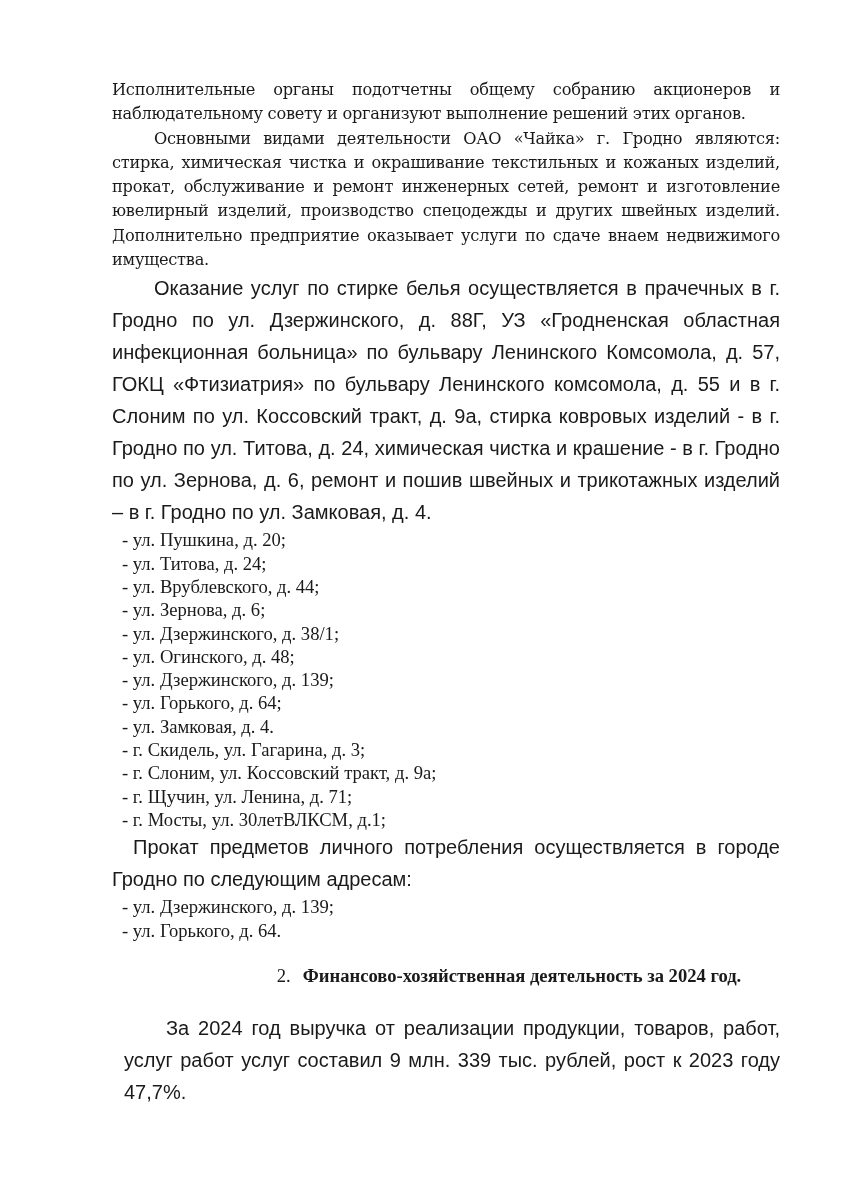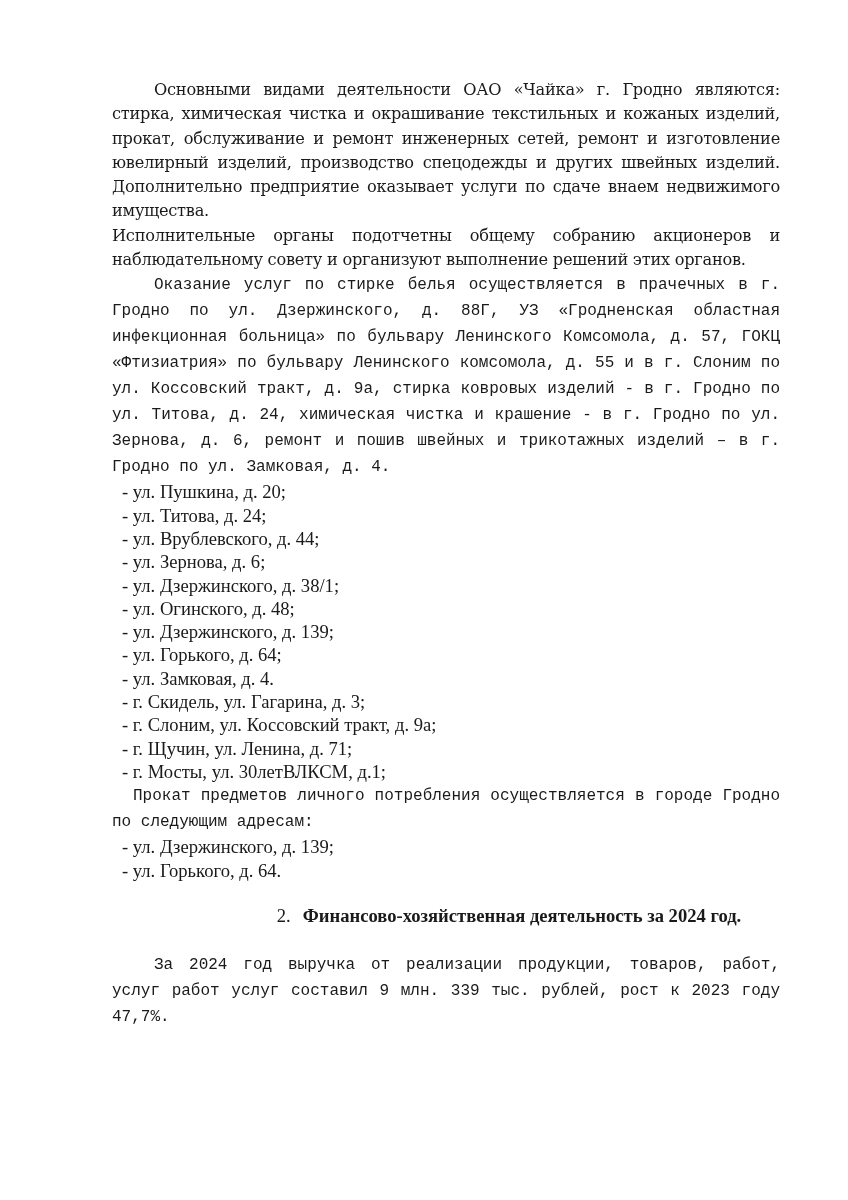--- a/index.html
+++ b/index.html
@@ -1,33 +1,33 @@
 <!DOCTYPE html>
 <html><head>
   <meta charset="utf-8">
   <style>
     html, body { margin: 0; padding: 0; background: #ffffff; }
     body { width: 848px; height: 1200px; position: relative; overflow: hidden; color: #1a1a1a; }
     .page { position: absolute; left: 112px; top: 78px; width: 668px; }
     .p { margin: 0; text-align: justify; text-align-last: left; }
     .schoolbook { font-family: "DejaVu Serif", serif; font-size: 16.2px; line-height: 24.3px; letter-spacing: -0.25px; }
-    .times { font-family: Liberation Mono, monospace; font-size: 16px; line-height: 26px; }
+    .times { font-family: Liberation Sans, sans-serif; font-size: 20px; line-height: 32px; }
     .indent { text-indent: 42px; }
     .indent-small { text-indent: 21px; }
     .li { margin: 0; padding-left: 10px; font-family: "Liberation Serif", serif; font-size: 18.6px; line-height: 23.3px; }
     .heading { margin: 22px 0 0 0; font-family: "Liberation Serif", serif; font-size: 18.6px; line-height: 24px; font-weight: bold; padding-left: 114px; text-align: center; }
     .heading .num { font-weight: normal; display: inline-block; width: 38px; }
-    .gap-after-heading { margin-top: 24px; }
+    .gap-after-heading { margin-top: 24px; margin-left: 12px; }
   </style>
 </head>
 <body>
 
 <div class="page">
+  <p class="p schoolbook">Исполнительные органы подотчетны общему собранию акционеров и наблюдательному совету и организуют выполнение решений этих органов.</p>
   <p class="p schoolbook indent">Основными видами деятельности ОАО «Чайка» г. Гродно являются: стирка, химическая чистка и окрашивание текстильных и кожаных изделий, прокат, обслуживание и ремонт инженерных сетей, ремонт и изготовление ювелирный изделий, производство спецодежды и других швейных изделий. Дополнительно предприятие оказывает услуги по сдаче внаем недвижимого имущества.</p>
-  <p class="p schoolbook">Исполнительные органы подотчетны общему собранию акционеров и наблюдательному совету и организуют выполнение решений этих органов.</p>
 
   <p class="p times indent">Оказание услуг по стирке белья осуществляется в прачечных в г. Гродно по ул. Дзержинского, д. 88Г, УЗ «Гродненская областная инфекционная больница» по бульвару Ленинского Комсомола, д. 57, ГОКЦ «Фтизиатрия» по бульвару Ленинского комсомола, д. 55 и в г. Слоним по ул. Коссовский тракт, д. 9а, стирка ковровых изделий - в г. Гродно по ул. Титова, д. 24, химическая чистка и крашение - в г. Гродно по ул. Зернова, д. 6, ремонт и пошив швейных и трикотажных изделий – в г. Гродно по ул. Замковая, д. 4.</p>
 
   <div>
     <p class="li">- ул. Пушкина, д. 20;</p>
     <p class="li">- ул. Титова, д. 24;</p>
     <p class="li">- ул. Врублевского, д. 44;</p>
     <p class="li">- ул. Зернова, д. 6;</p>
     <p class="li">- ул. Дзержинского, д. 38/1;</p>
     <p class="li">- ул. Огинского, д. 48;</p>

